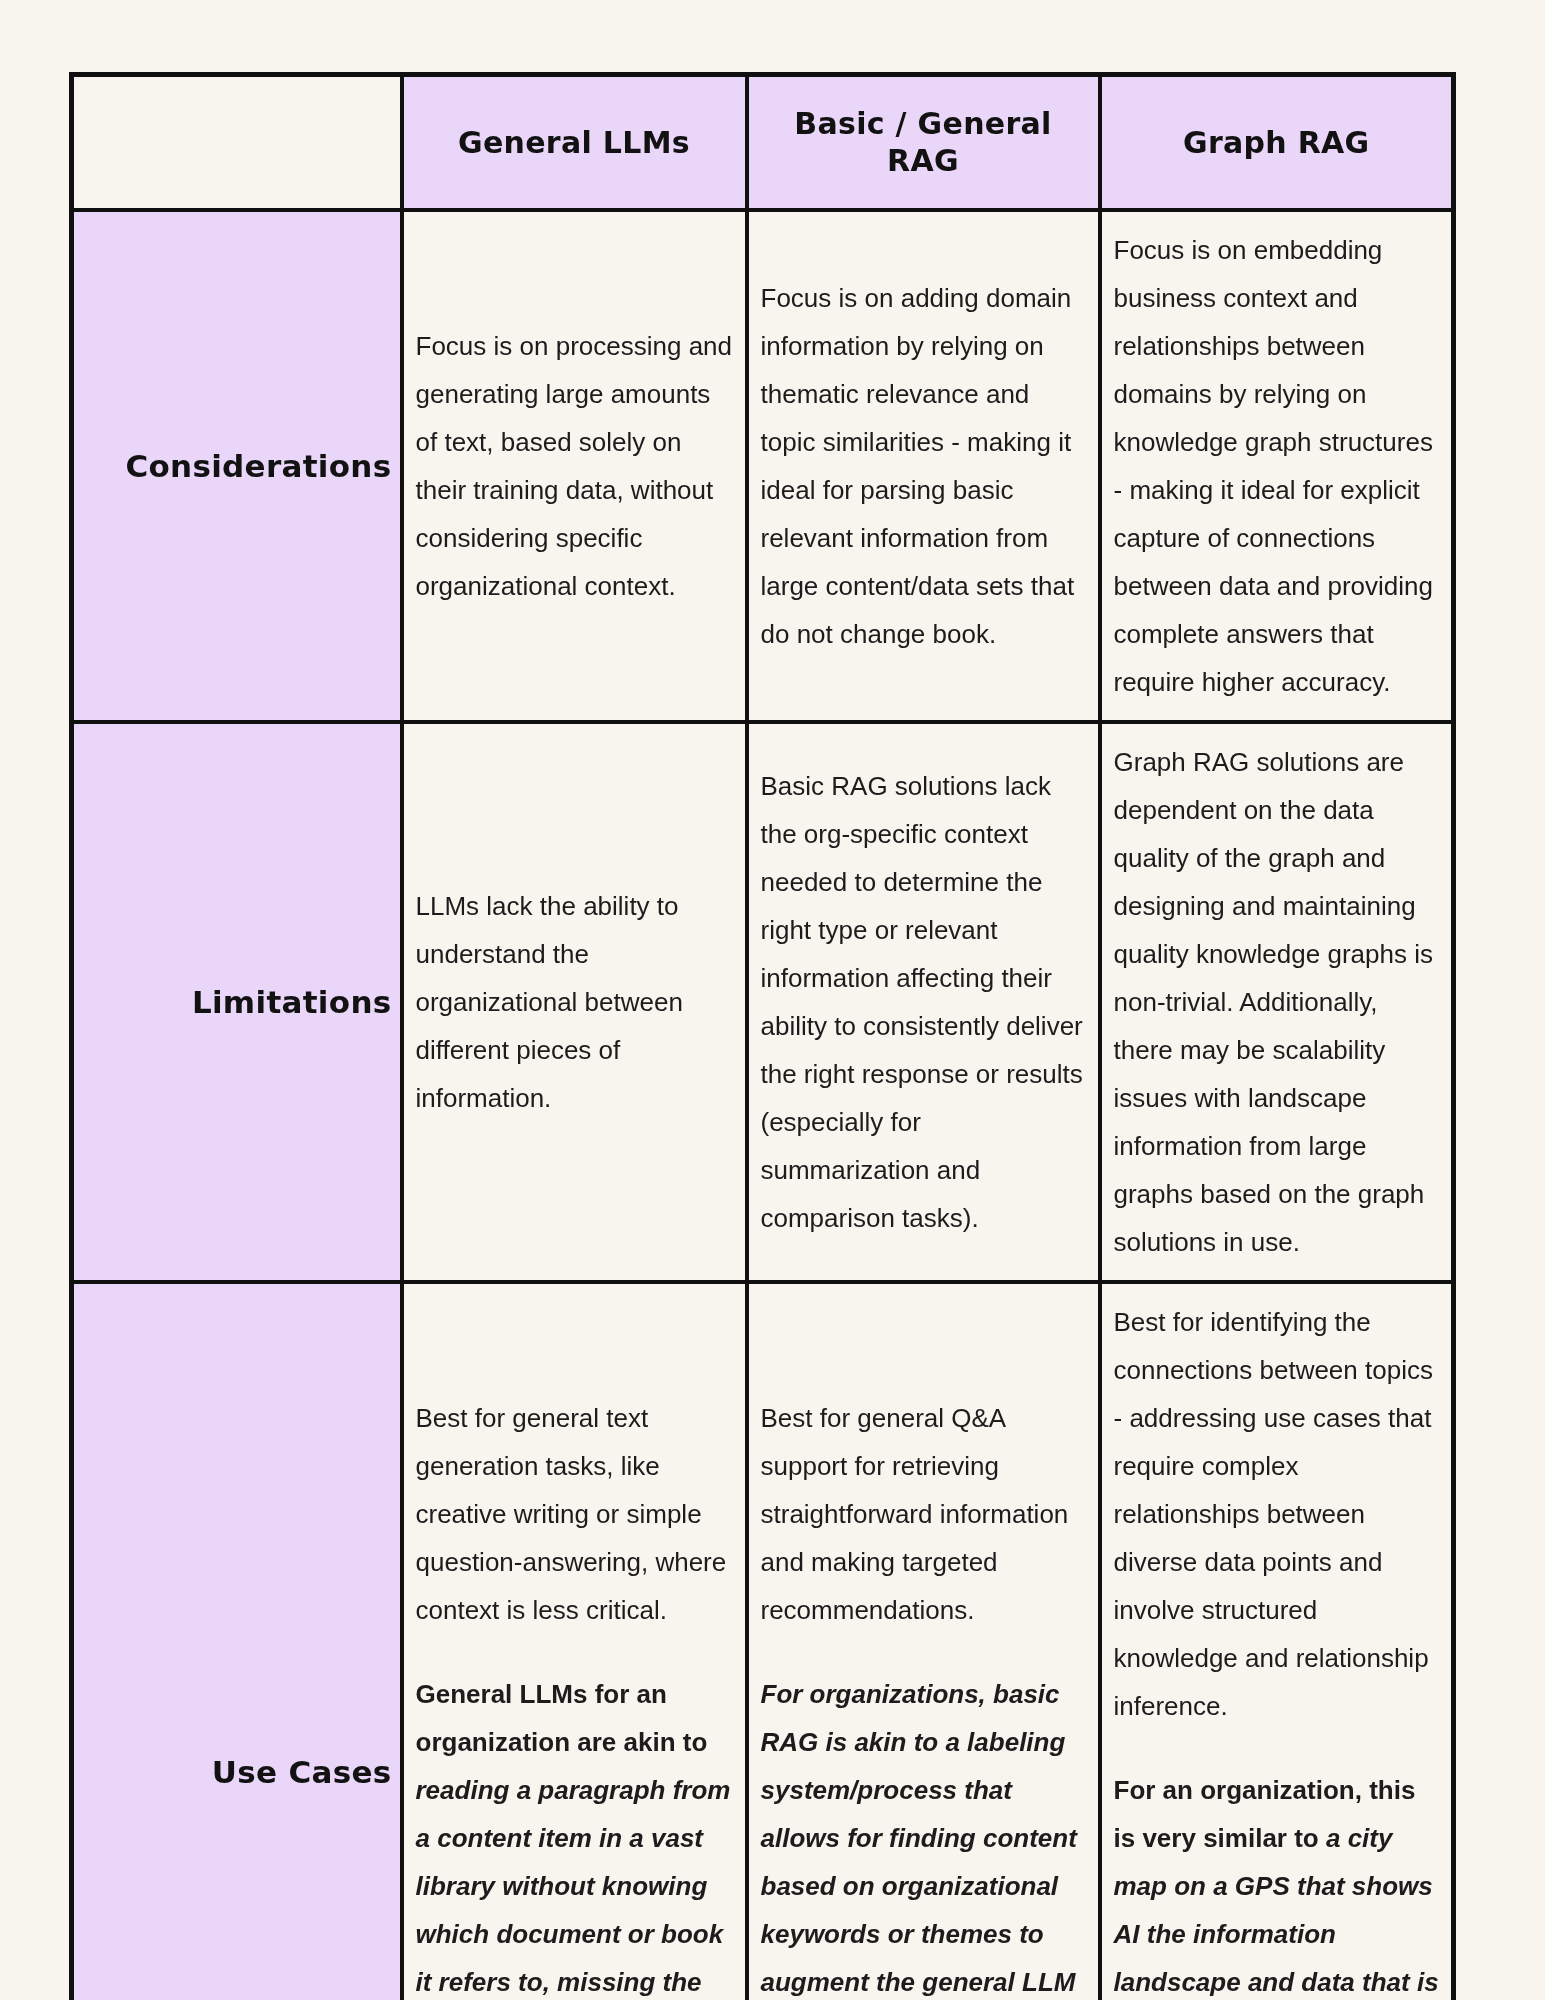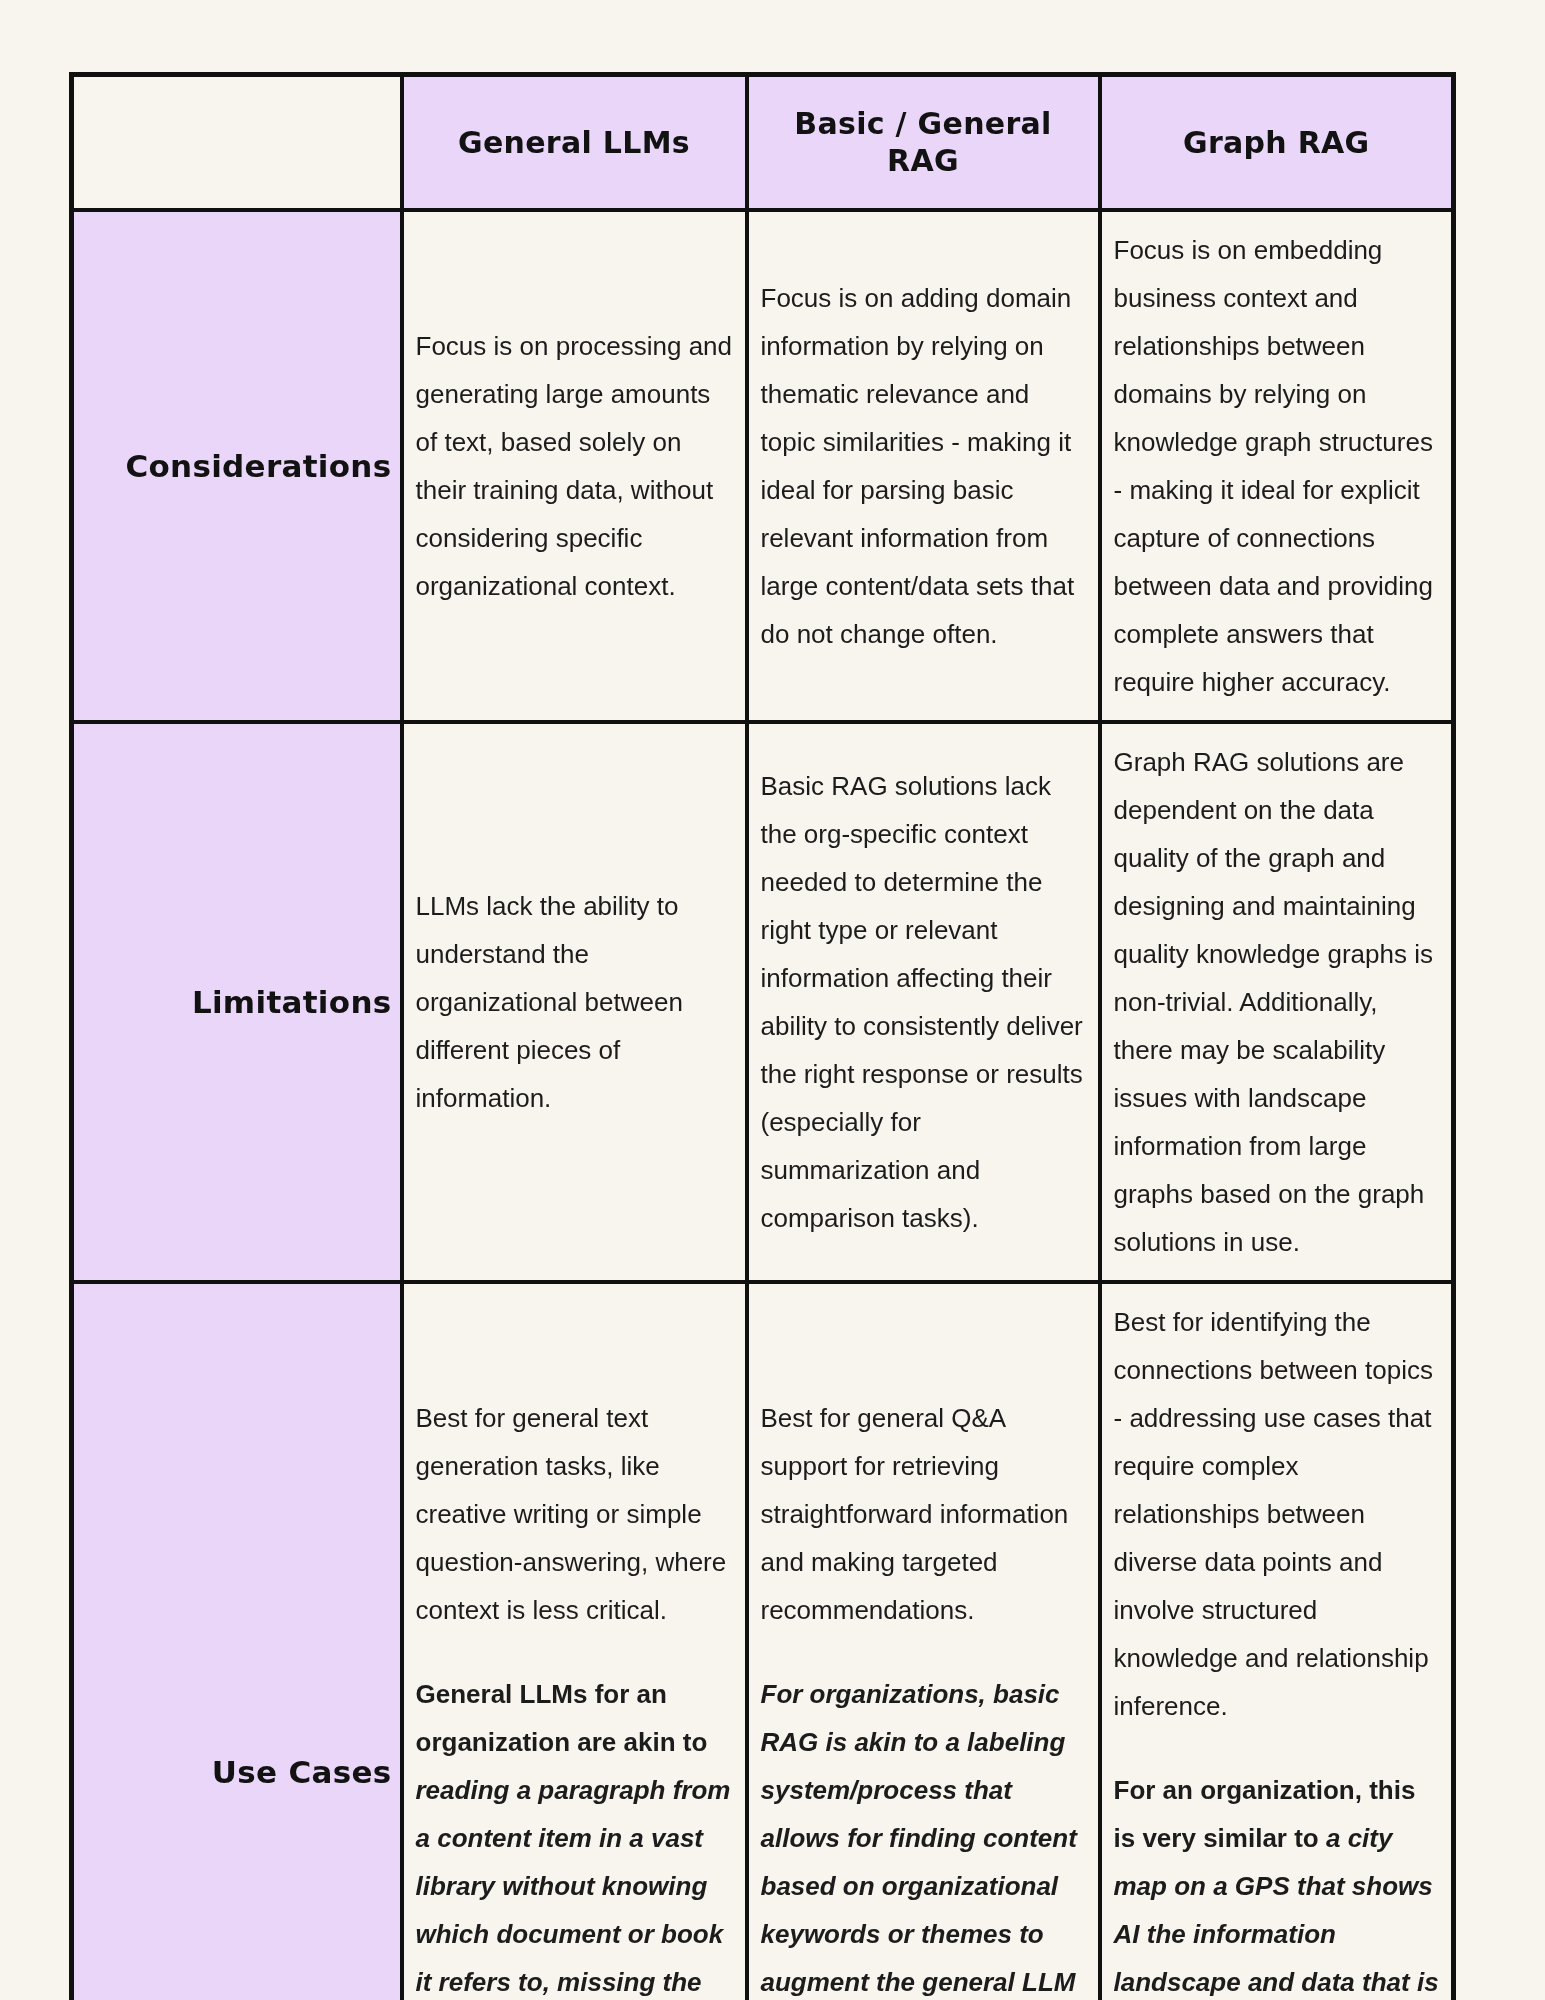--- a/index.html
+++ b/index.html
@@ -85,21 +85,21 @@
       <th class="head">Basic / General RAG</th>
       <th class="head">Graph RAG</th>
     </tr>
 
     <tr style="height:500px">
       <th class="rowlabel">Considerations</th>
       <td class="bodycell">
         <p><span>Focus is on processing and generating large amounts of text, based solely on their training data, without considering specific organizational context.</span></p>
       </td>
       <td class="bodycell">
-        <p><span>Focus is on adding domain information by relying on thematic relevance and topic similarities - making it ideal for parsing basic relevant information from large content/data sets that do not change often.</span></p>
+        <p><span>Focus is on adding domain information by relying on thematic relevance and topic similarities - making it ideal for parsing basic relevant information from large content/data sets that do not change book.</span></p>
       </td>
       <td class="bodycell">
         <p><span>Focus is on embedding business context and relationships between domains by relying on knowledge graph structures - making it ideal for explicit capture of connections between data and providing complete answers that require higher accuracy.</span></p>
       </td>
     </tr>
 
     <tr style="height:506px">
       <th class="rowlabel">Limitations</th>
       <td class="bodycell">
         <p><span>LLMs lack the ability to understand the organizational between different pieces of information.</span></p>

